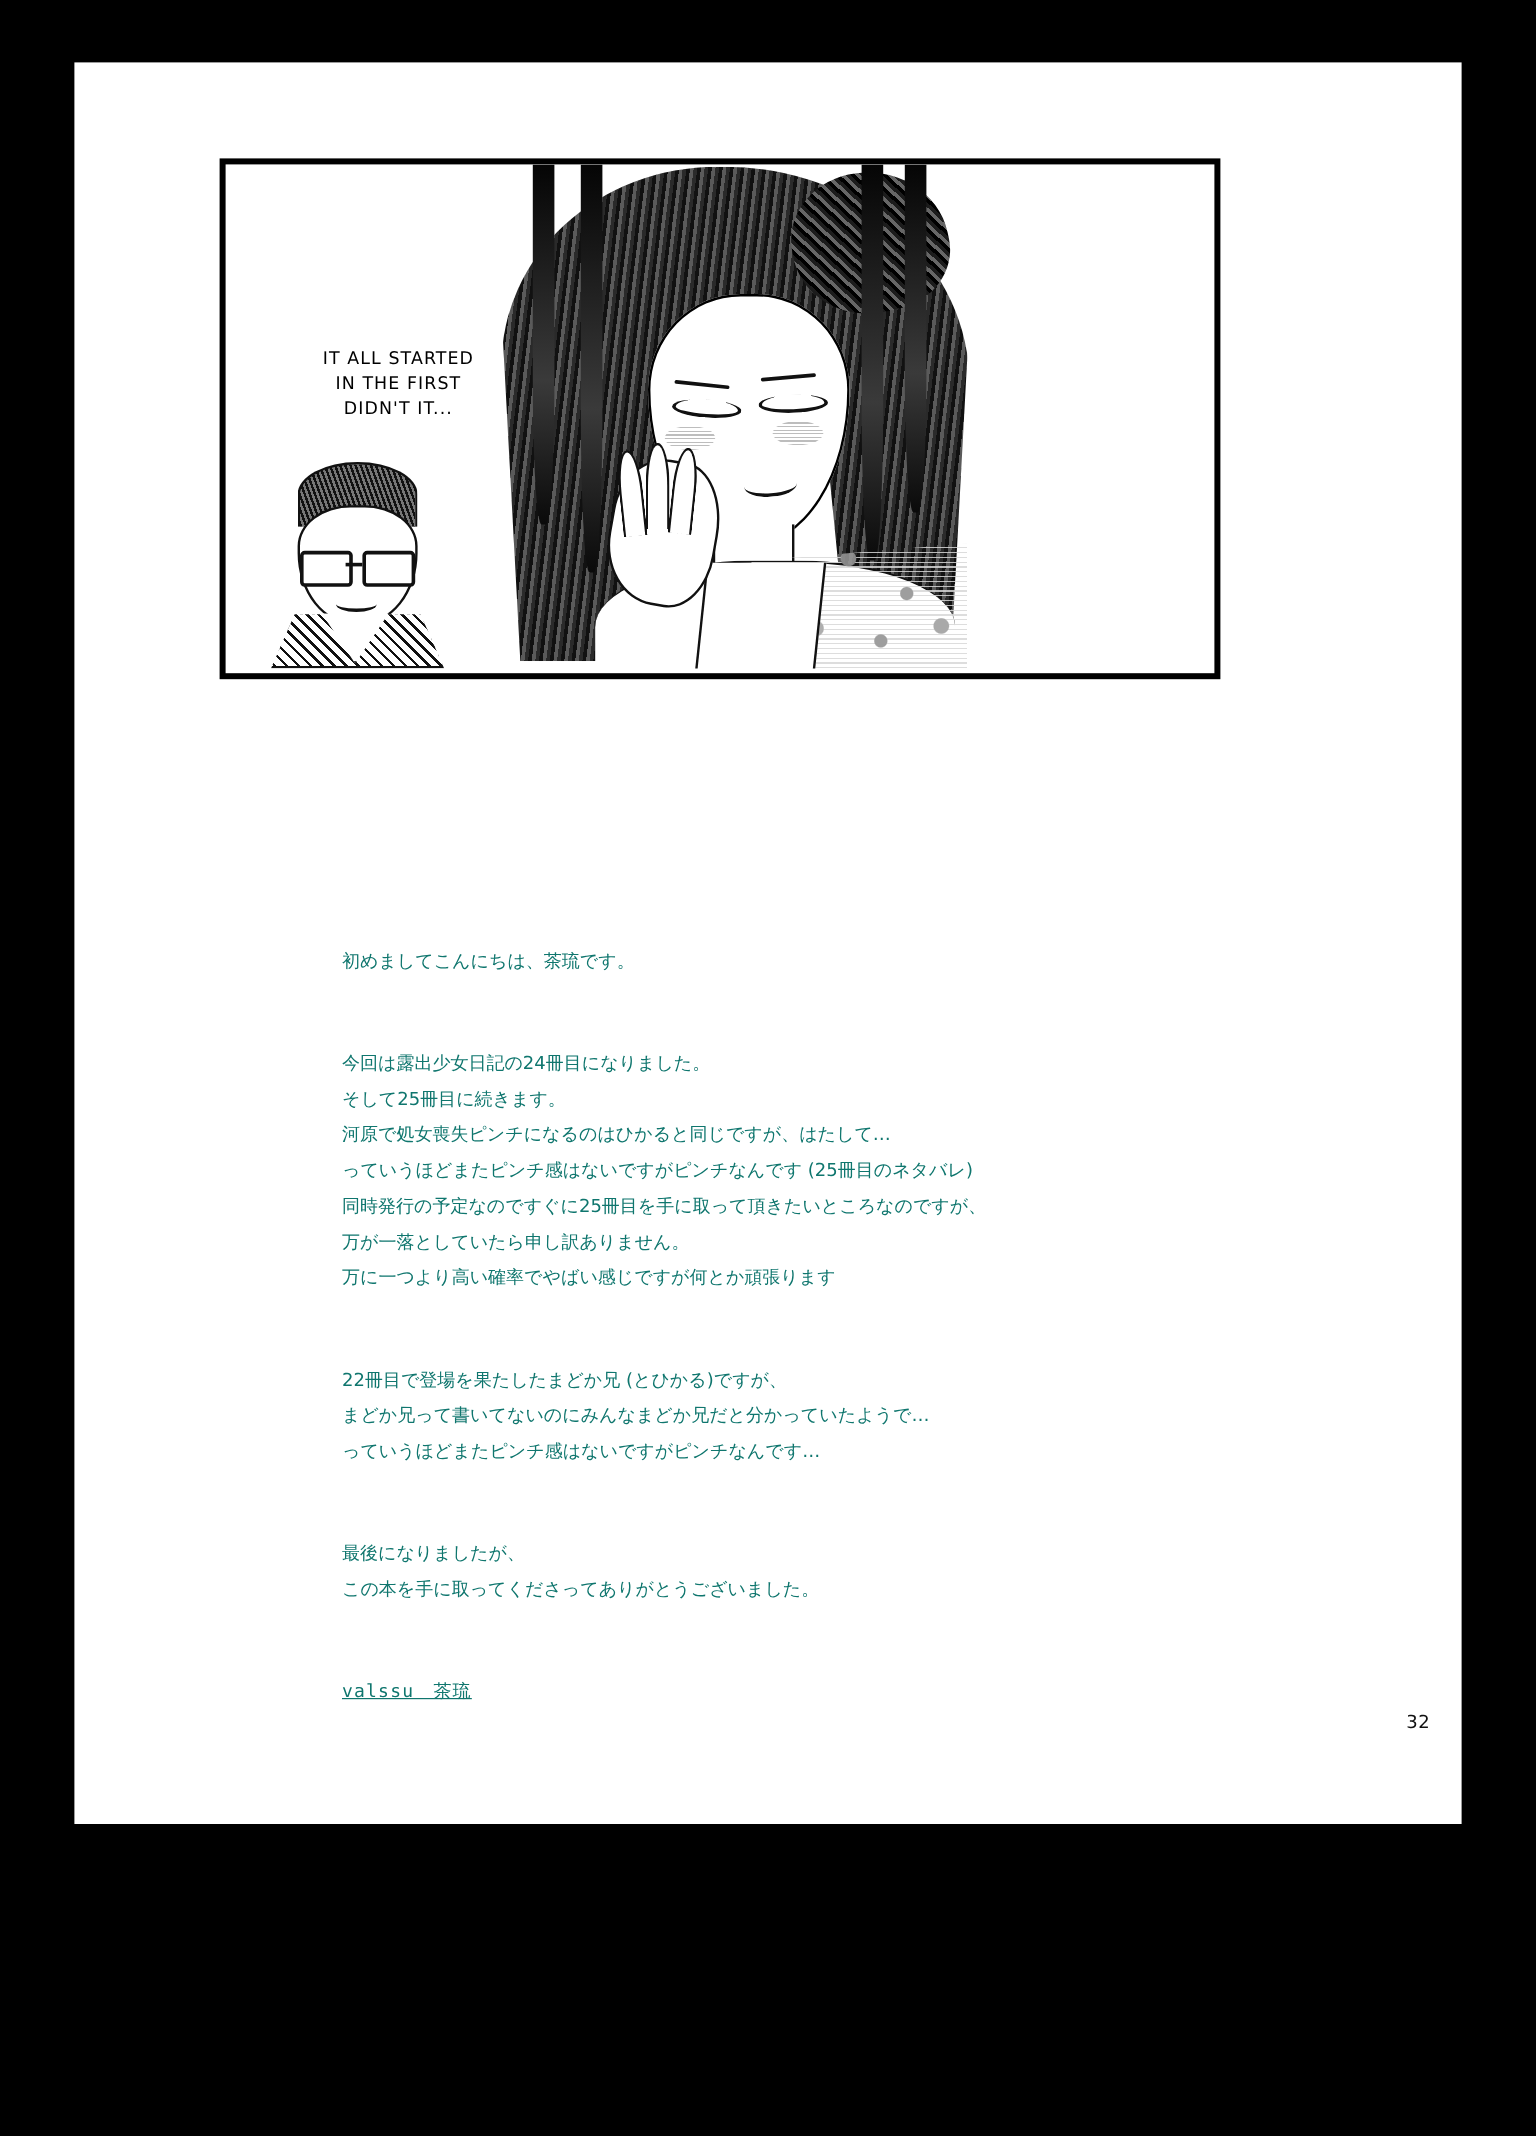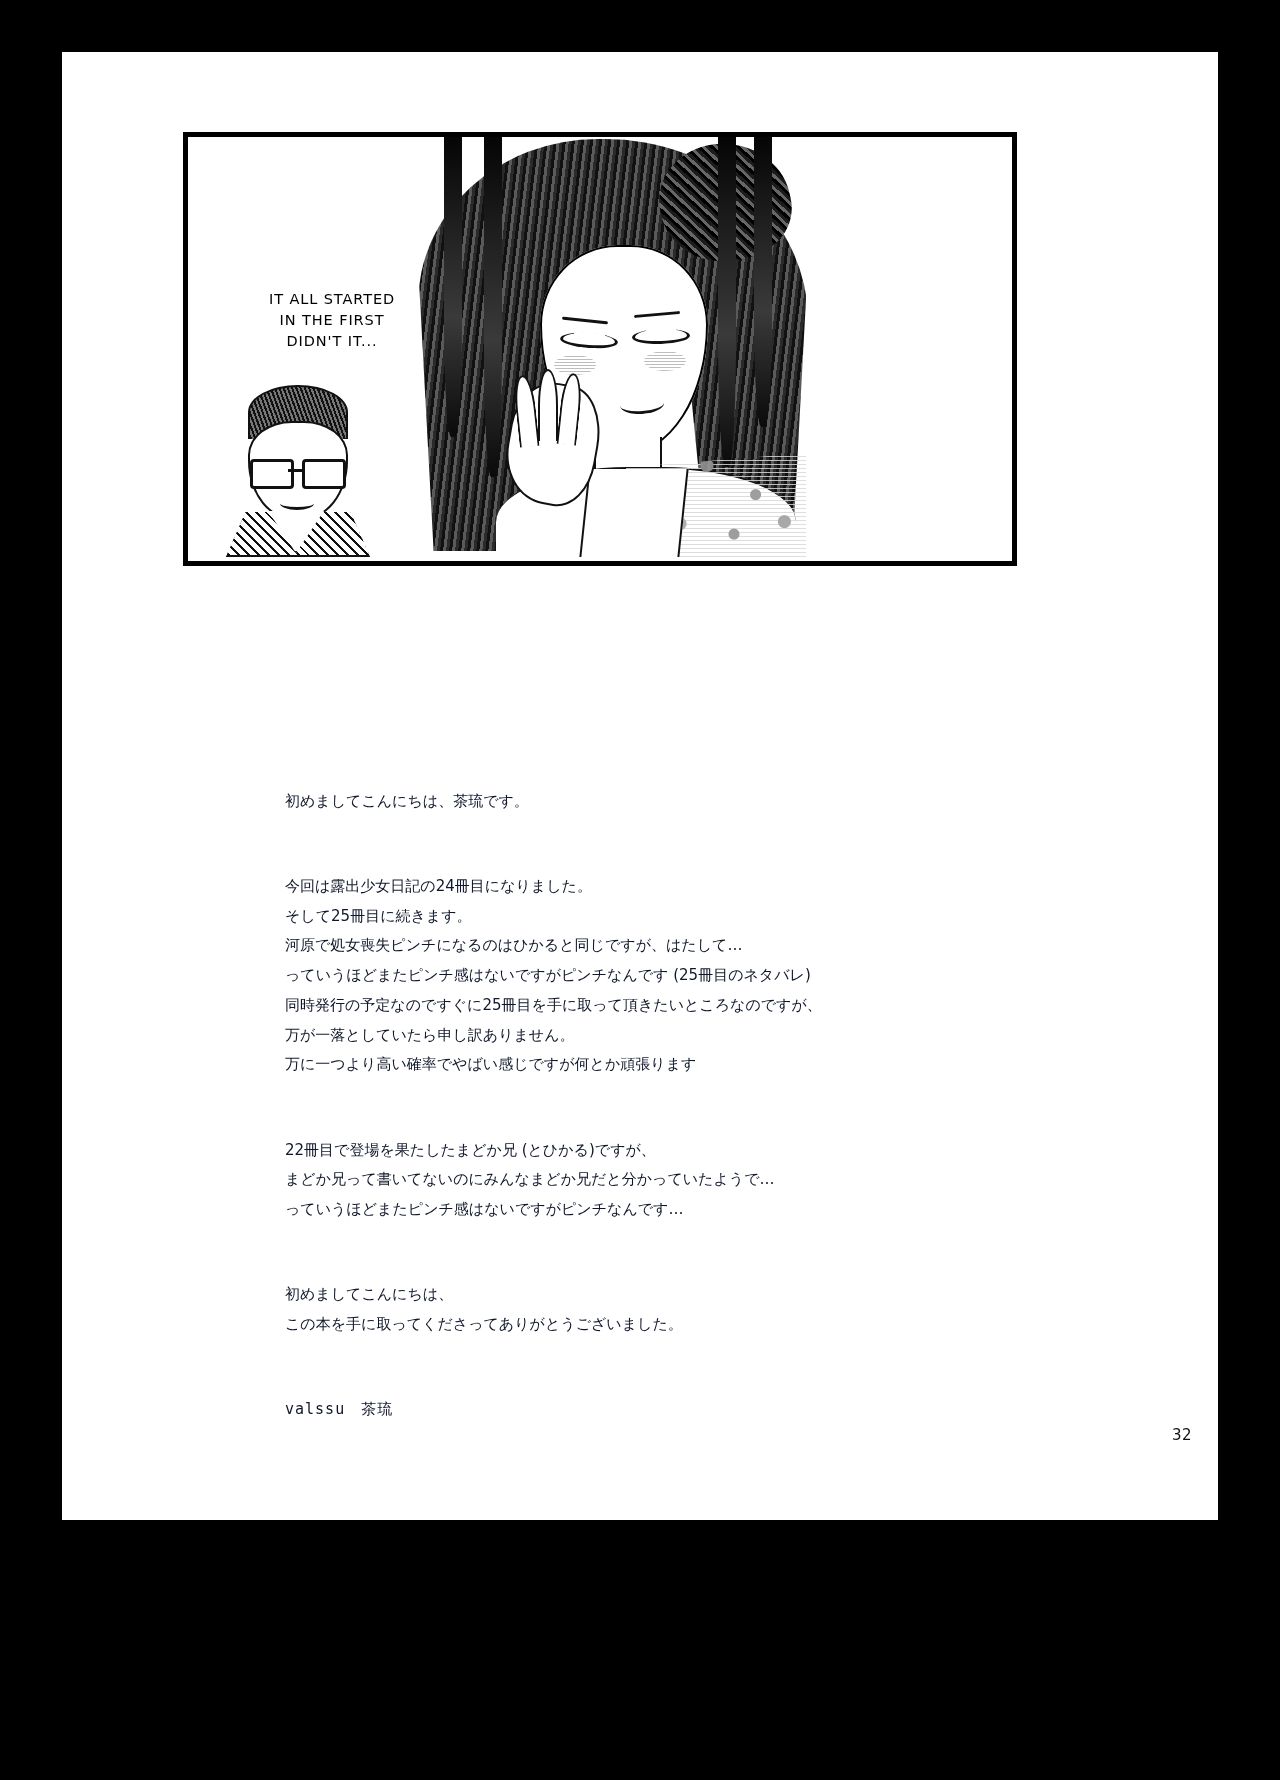--- a/index.html
+++ b/index.html
@@ -270,32 +270,33 @@
   }
   .balloon-left  { left: 36px; top: 152px; width: 216px; }
   .balloon-right { right: 14px; top: 134px; width: 182px; }
 
   
   .afterword {
     position: absolute;
     left: 223px;
     top: 705px;
     width: 700px;
-    color: #0f172a;
+    color: #0f766e;
     font-family: "DejaVu Sans", sans-serif;
     font-size: 15px;
     line-height: 1.98;
     white-space: pre-line;
   }
   .afterword .para { margin: 0 0 26px 0; white-space: pre-line; }
   .afterword .para:last-child { margin-bottom: 0; }
   .signature {
     font-family: "DejaVu Sans Mono", monospace;
     font-size: 15px;
     letter-spacing: 1px;
+    text-decoration: underline;
   }
 
   
   .page-number {
     position: absolute;
     right: 26px;
     bottom: 76px;
     font-family: "DejaVu Sans", sans-serif;
     font-size: 15px;
     color: #111;
@@ -358,20 +359,20 @@
     <p class="para">今回は露出少女日記の24冊目になりました。
 そして25冊目に続きます。
 河原で処女喪失ピンチになるのはひかると同じですが、はたして…
 っていうほどまたピンチ感はないですがピンチなんです (25冊目のネタバレ)
 同時発行の予定なのですぐに25冊目を手に取って頂きたいところなのですが、
 万が一落としていたら申し訳ありません。
 万に一つより高い確率でやばい感じですが何とか頑張ります</p>
     <p class="para">22冊目で登場を果たしたまどか兄 (とひかる)ですが、
 まどか兄って書いてないのにみんなまどか兄だと分かっていたようで…
 っていうほどまたピンチ感はないですがピンチなんです…</p>
-    <p class="para">初めましてこんにちは、
+    <p class="para">最後になりましたが、
 この本を手に取ってくださってありがとうございました。</p>
     <p class="para signature">valssu　茶琉</p>
   </div>
 
   <div class="page-number">32</div>
 
 </div>
 
 </body></html>

